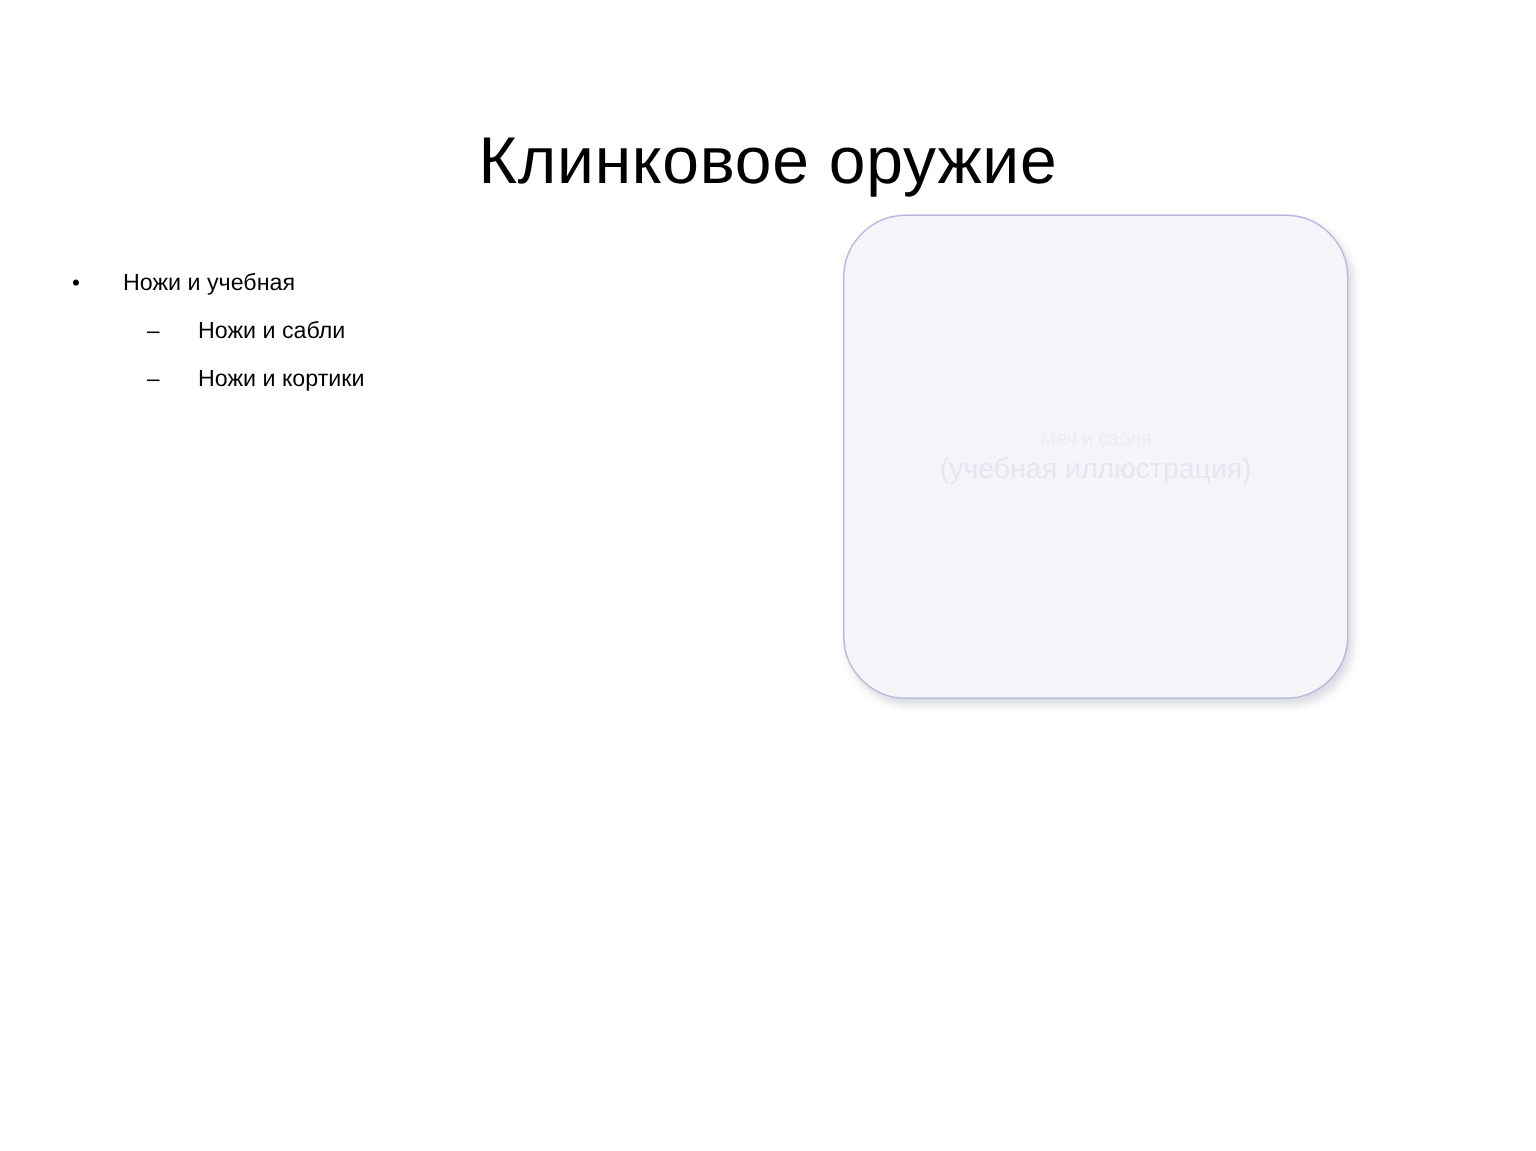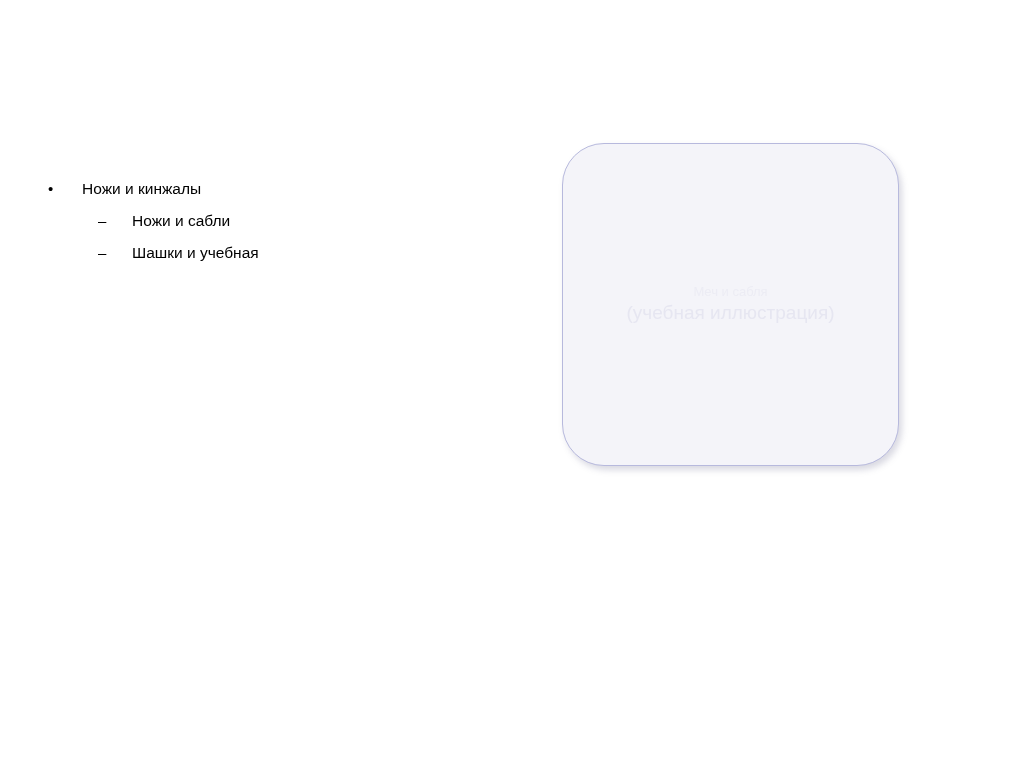--- a/index.html
+++ b/index.html
@@ -94,36 +94,37 @@
   .image-caption .line2 {
     display: block;
     color: #e6e6f1;
   }
 </style>
 </head>
 <body>
 
 <div class="slide">
 
+  <h1 class="slide-title">Клинковое оружие</h1>
 
   <div class="bullets">
 
     <div class="bullet-row level-1">
       <span class="bullet-marker">•</span>
-      <span class="bullet-text">Ножи и кинжалы</span>
+      <span class="bullet-text">Ножи и учебная</span>
     </div>
 
     <div class="bullet-row level-2">
       <span class="bullet-marker dash">–</span>
       <span class="bullet-text">Ножи и сабли</span>
     </div>
 
     <div class="bullet-row level-2">
       <span class="bullet-marker dash">–</span>
-      <span class="bullet-text">Шашки и учебная</span>
+      <span class="bullet-text">Ножи и кортики</span>
     </div>
 
   </div>
 
   <div class="image-frame">
     <div class="image-caption">
       <span class="line1">Меч и сабля</span>
       <span class="line2">(учебная иллюстрация)</span>
     </div>
   </div>

